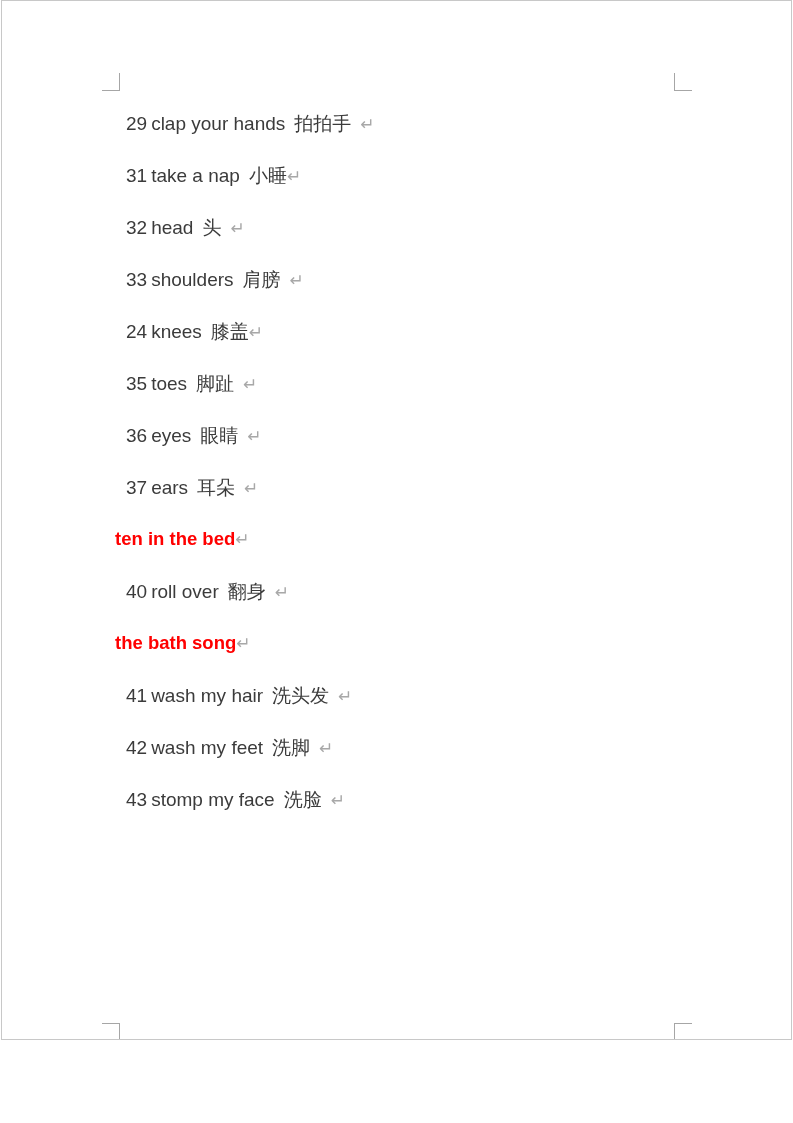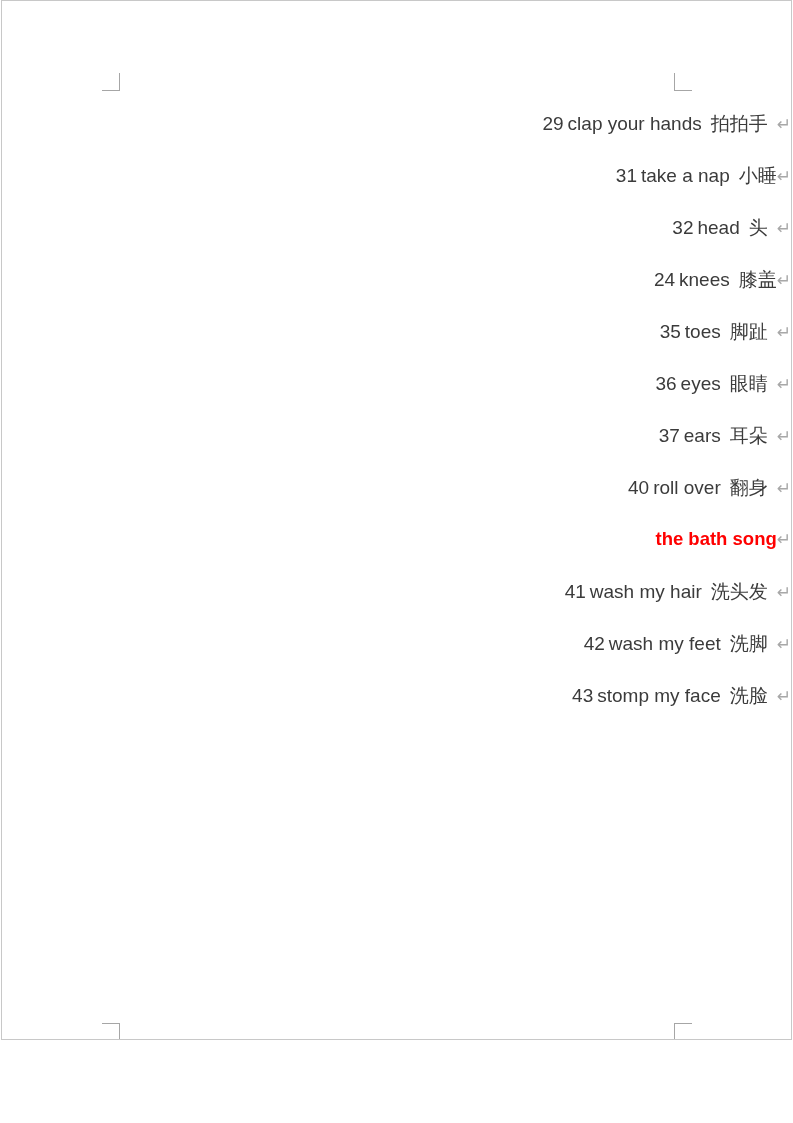--- a/index.html
+++ b/index.html
@@ -63,21 +63,20 @@
   .crop-br { left: 672px; top: 1022px; }
   .crop-br::before { top: 0; right: 0; }
   .crop-br::after  { top: 0; left: 0; }
 
   
   #doc-body {
     position: absolute;
     left: 0;
     top: 96px;
     width: 100%;
-    text-align: right;
   }
 
   .line {
     height: 52px;
     line-height: 52px;
     white-space: nowrap;
   }
 
   .item-line {
     padding-left: 124px;
@@ -114,24 +113,26 @@
 
   <div class="crop-mark crop-tl"></div>
   <div class="crop-mark crop-tr"></div>
   <div class="crop-mark crop-bl"></div>
   <div class="crop-mark crop-br"></div>
 
   <div id="doc-body">
       <div class="line item-line"><span class="num">29</span><span class="sp-thin"></span><span class="en">clap your hands</span><span class="sp-wide"></span><span class="cn">拍拍手</span><span class="sp-wide"></span><span class="pilcrow">↵</span></div>
       <div class="line item-line"><span class="num">31</span><span class="sp-thin"></span><span class="en">take a nap</span><span class="sp-wide"></span><span class="cn">小睡</span><span class="pilcrow">↵</span></div>
       <div class="line item-line"><span class="num">32</span><span class="sp-thin"></span><span class="en">head</span><span class="sp-wide"></span><span class="cn">头</span><span class="sp-wide"></span><span class="pilcrow">↵</span></div>
+      <div class="line item-line"><span class="num">33</span><span class="sp-thin"></span><span class="en">shoulders</span><span class="sp-wide"></span><span class="cn">肩膀</span><span class="sp-wide"></span><span class="pilcrow">↵</span></div>
       <div class="line item-line"><span class="num">24</span><span class="sp-thin"></span><span class="en">knees</span><span class="sp-wide"></span><span class="cn">膝盖</span><span class="pilcrow">↵</span></div>
       <div class="line item-line"><span class="num">35</span><span class="sp-thin"></span><span class="en">toes</span><span class="sp-wide"></span><span class="cn">脚趾</span><span class="sp-wide"></span><span class="pilcrow">↵</span></div>
       <div class="line item-line"><span class="num">36</span><span class="sp-thin"></span><span class="en">eyes</span><span class="sp-wide"></span><span class="cn">眼睛</span><span class="sp-wide"></span><span class="pilcrow">↵</span></div>
       <div class="line item-line"><span class="num">37</span><span class="sp-thin"></span><span class="en">ears</span><span class="sp-wide"></span><span class="cn">耳朵</span><span class="sp-wide"></span><span class="pilcrow">↵</span></div>
+      <div class="line heading-line"><span class="heading-text">ten in the bed</span><span class="pilcrow pilcrow-tight">↵</span></div>
       <div class="line item-line"><span class="num">40</span><span class="sp-thin"></span><span class="en">roll over</span><span class="sp-wide"></span><span class="cn">翻身</span><span class="sp-wide"></span><span class="pilcrow">↵</span></div>
       <div class="line heading-line"><span class="heading-text">the bath song</span><span class="pilcrow pilcrow-tight">↵</span></div>
       <div class="line item-line"><span class="num">41</span><span class="sp-thin"></span><span class="en">wash my hair</span><span class="sp-wide"></span><span class="cn">洗头发</span><span class="sp-wide"></span><span class="pilcrow">↵</span></div>
       <div class="line item-line"><span class="num">42</span><span class="sp-thin"></span><span class="en">wash my feet</span><span class="sp-wide"></span><span class="cn">洗脚</span><span class="sp-wide"></span><span class="pilcrow">↵</span></div>
       <div class="line item-line"><span class="num">43</span><span class="sp-thin"></span><span class="en">stomp my face</span><span class="sp-wide"></span><span class="cn">洗脸</span><span class="sp-wide"></span><span class="pilcrow">↵</span></div>
     </div>
 
 </div>
 
 </body></html>

